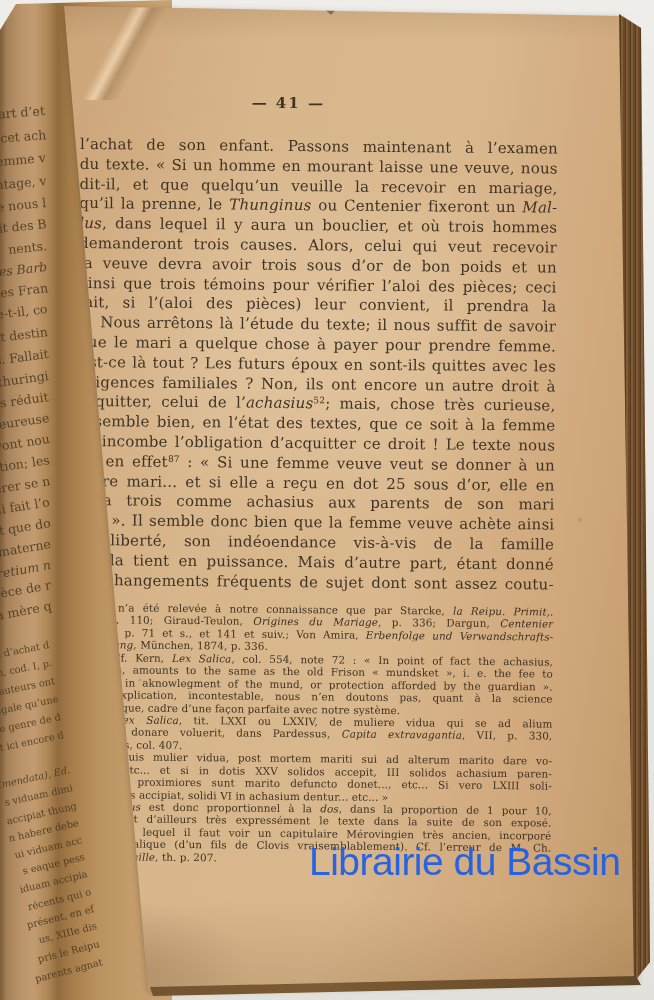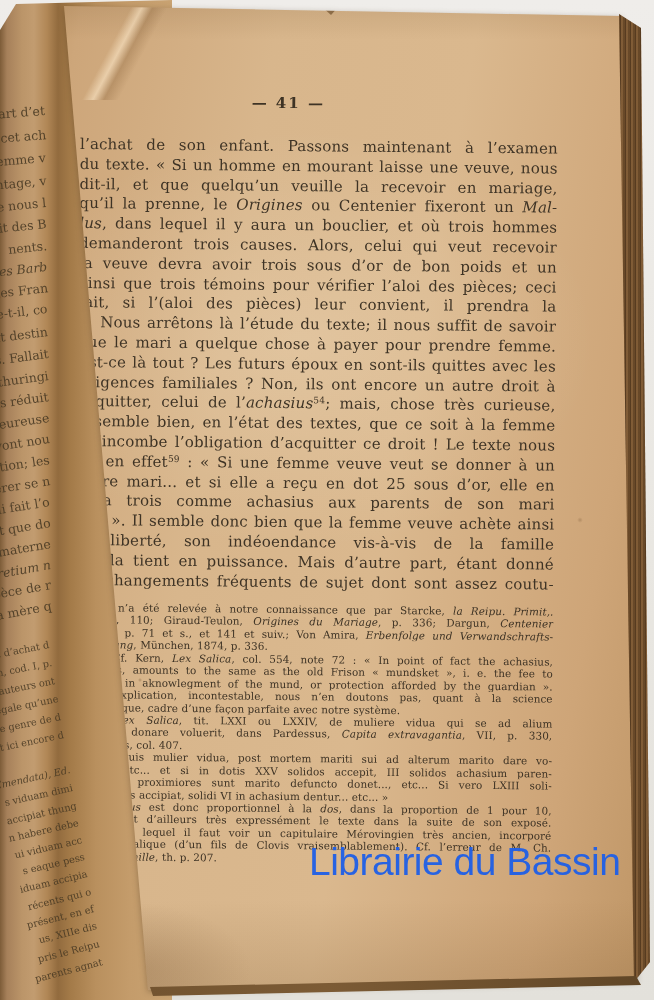--- a/index.html
+++ b/index.html
@@ -131,34 +131,34 @@
   <div class="page-wrap">
     <div class="main-page">
       <div class="crease"></div>
       <div class="notch"></div>
       <div class="text-rotor" style="color: rgb(62, 51, 37);">
         <div class="page-number">— 41 —</div>
         <div class="body-text">
             <div class="tline body-line just"><span>l’achat de son enfant. Passons maintenant à l’examen rapide</span></div>
             <div class="tline body-line just"><span>du texte. « Si un homme en mourant laisse une veuve, nous</span></div>
             <div class="tline body-line just"><span>dit-il, et que quelqu’un veuille la recevoir en mariage, avant</span></div>
-            <div class="tline body-line just"><span>qu’il la prenne, le </span><span class="it">Origines</span><span> ou Centenier fixeront un </span><span class="it">Mal-</span></div>
+            <div class="tline body-line just"><span>qu’il la prenne, le </span><span class="it">Thunginus</span><span> ou Centenier fixeront un </span><span class="it">Mal-</span></div>
             <div class="tline body-line just"><span class="it">lus</span><span>, dans lequel il y aura un bouclier, et où trois hommes</span></div>
             <div class="tline body-line just"><span>demanderont trois causes. Alors, celui qui veut recevoir</span></div>
             <div class="tline body-line just"><span>la veuve devra avoir trois sous d’or de bon poids et un denier,</span></div>
             <div class="tline body-line just"><span>ainsi que trois témoins pour vérifier l’aloi des pièces; ceci</span></div>
             <div class="tline body-line"><span>fait, si l’(aloi des pièces) leur convient, il prendra la femme...»</span></div>
             <div class="tline body-line just" style="text-indent: 22px;"><span>Nous arrêtons là l’étude du texte; il nous suffit de savoir</span></div>
             <div class="tline body-line just"><span>que le mari a quelque chose à payer pour prendre femme.</span></div>
             <div class="tline body-line just"><span>Est-ce là tout ? Les futurs époux en sont-ils quittes avec les</span></div>
             <div class="tline body-line just"><span>exigences familiales ? Non, ils ont encore un autre droit à</span></div>
-            <div class="tline body-line just"><span>acquitter, celui de l’</span><span class="it">achasius</span><sup>54</sup><span>; mais, chose très curieuse,</span></div>
+            <div class="tline body-line just"><span>acquitter, celui de l’</span><span class="it">achasius</span><sup>52</sup><span>; mais, chose très curieuse,</span></div>
             <div class="tline body-line just"><span>il semble bien, en l’état des textes, que ce soit à la femme</span></div>
             <div class="tline body-line just"><span>qu’incombe l’obligation d’acquitter ce droit ! Le texte nous</span></div>
-            <div class="tline body-line just"><span>dit en effet</span><sup>59</sup><span> : « Si une femme veuve veut se donner à un</span></div>
+            <div class="tline body-line just"><span>dit en effet</span><sup>87</sup><span> : « Si une femme veuve veut se donner à un</span></div>
             <div class="tline body-line just"><span>autre mari... et si elle a reçu en dot 25 sous d’or, elle en don-</span></div>
             <div class="tline body-line just"><span>nera trois comme achasius aux parents de son mari défunt...,</span></div>
             <div class="tline body-line just"><span>etc. ». Il semble donc bien que la femme veuve achète ainsi</span></div>
             <div class="tline body-line just"><span>sa liberté, son indéoendance vis-à-vis de la famille agnatique</span></div>
             <div class="tline body-line just"><span>qui la tient en puissance. Mais d’autre part, étant donné</span></div>
             <div class="tline body-line just"><span>les changements fréquents de sujet dont sont assez coutu-</span></div>
           </div>
         <div class="footnotes">
             <div class="tline fn-line just"><span>erreur n’a été relevée à notre connaissance que par Starcke, </span><span class="it">la Reipu. Primit,.</span></div>
             <div class="tline fn-line just"><span>p. 109, 110; Giraud-Teulon, </span><span class="it">Origines du Mariage</span><span>, p. 336; Dargun, </span><span class="it">Centenier</span></div>

